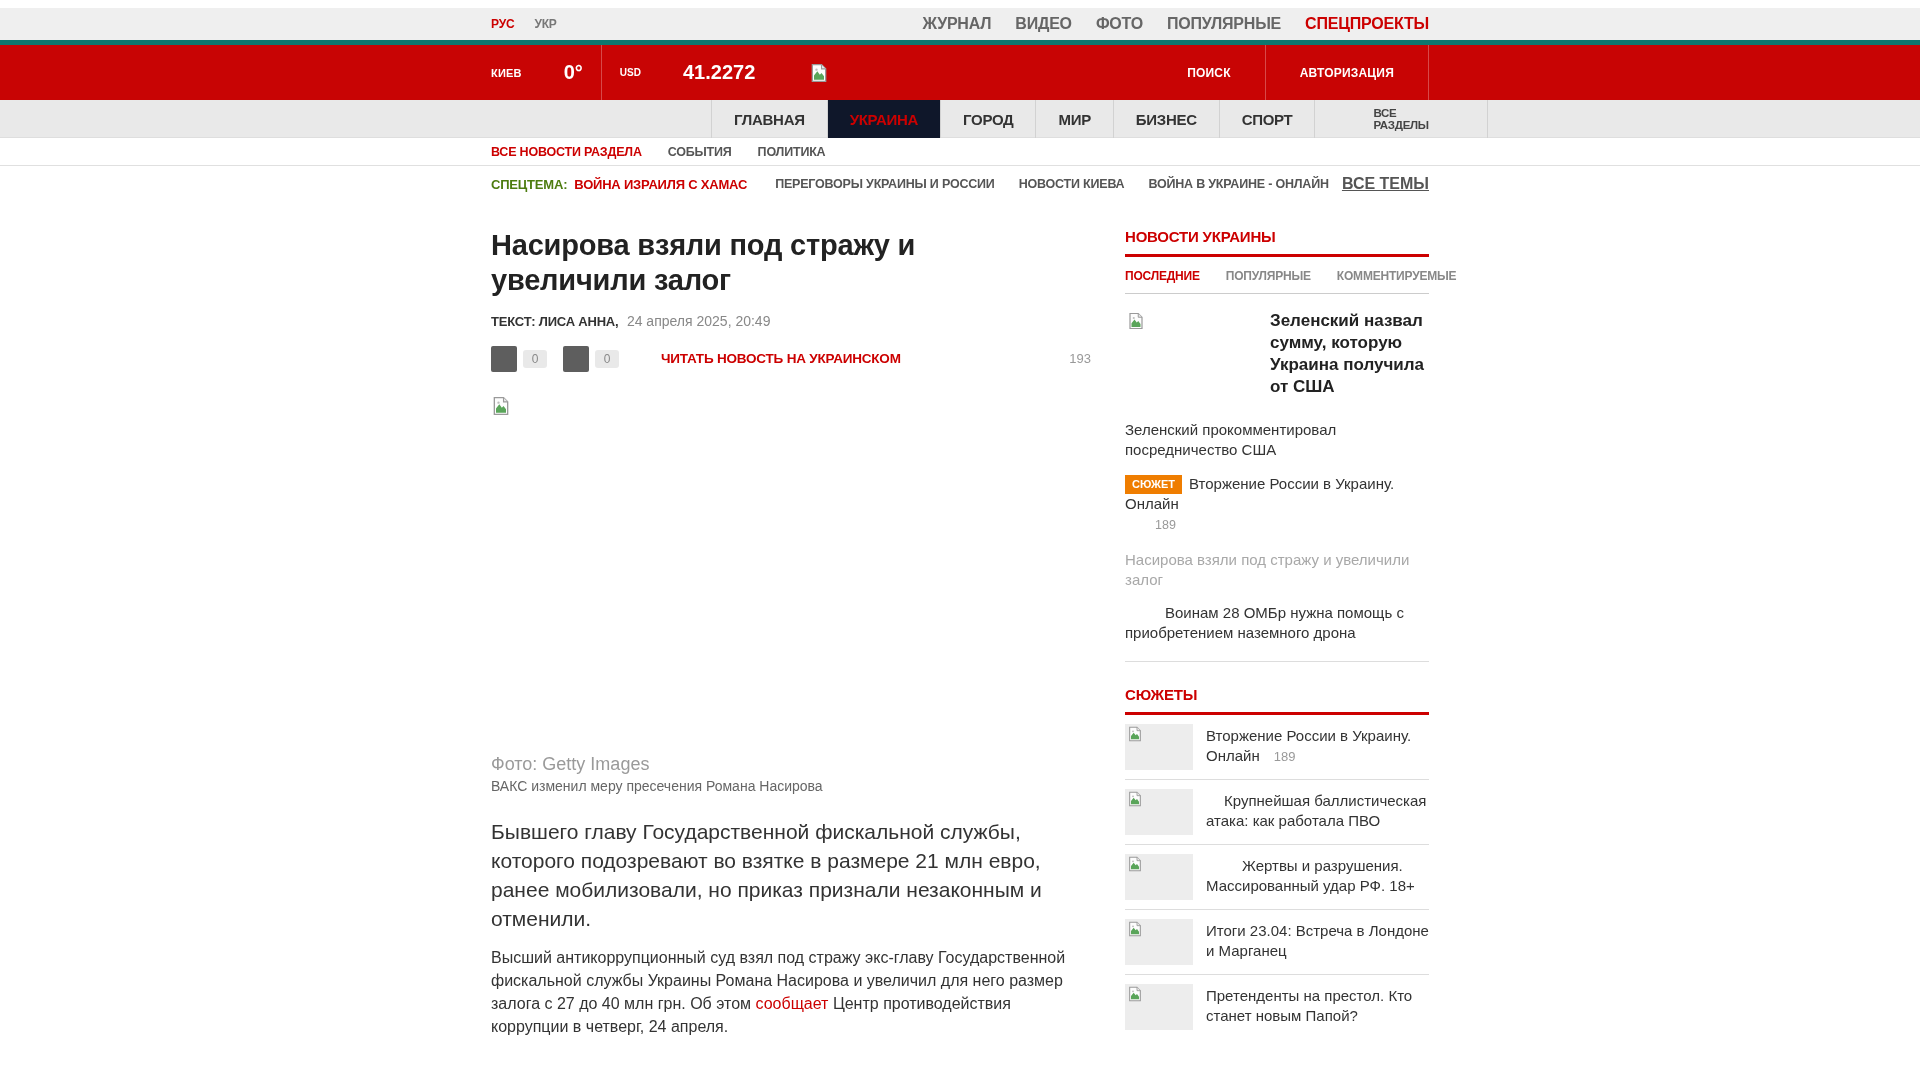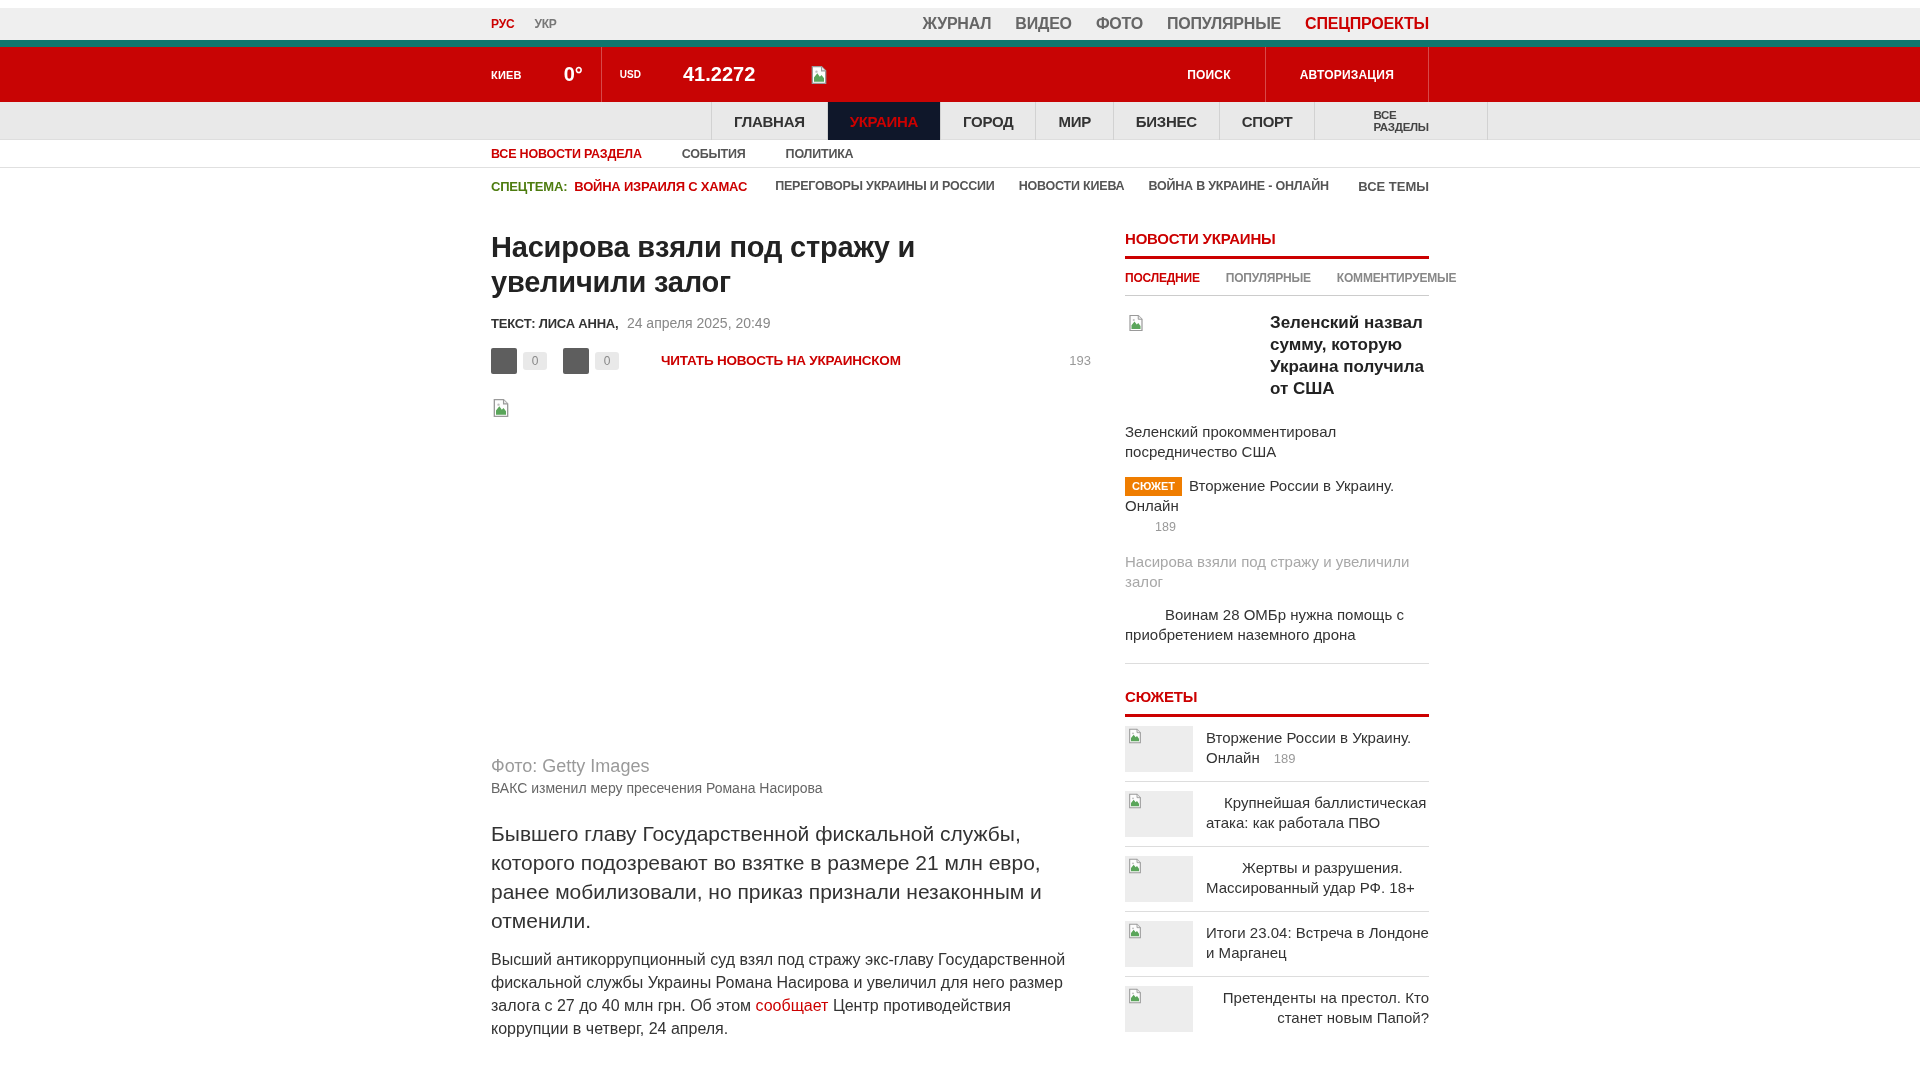--- a/index.html
+++ b/index.html
@@ -1,21 +1,21 @@
 <!DOCTYPE html>
 <html><head>
 <meta charset="utf-8">
 <style>
   * { margin:0; padding:0; box-sizing:border-box; }
   html,body { width:1920px; height:1080px; background:#fff; font-family:"Liberation Sans",sans-serif; overflow:hidden; }
   .container { width:962px; margin:0 auto; padding:0 12px; position:relative; }
 
   
   .topstrip { height:8px; background:#fff; }
-  .utilbar { background:#efefef; border-bottom:7px solid #0f766e; }
+  .utilbar { background:#efefef; border-bottom:5px solid #0f766e; }
   .utilbar .container { display:flex; align-items:center; height:32px; }
   .langs { display:flex; gap:20px; }
   .lang { font-size:12px; font-weight:bold; color:#777; letter-spacing:-0.2px; cursor:pointer; }
   .lang.active { color:#c00; }
   .util-links { margin-left:auto; display:flex; gap:24px; }
   .util-link { font-size:16px; font-weight:bold; color:#666; letter-spacing:-0.2px; cursor:pointer; }
   .util-link.special { color:#c00; }
 
   
   .redbar { background:#c80404; height:55px; }
@@ -31,31 +31,31 @@
 
   
   .navbar { background:#e9e9e9; height:38px; border-bottom:1px solid #dedede; }
   .navbar .container { display:flex; height:38px; padding-left:232px; }
   .nav-cell { display:flex; align-items:center; padding:0 22px; border-left:1px solid #d2d2d2; font-size:15px; font-weight:bold; color:#333; letter-spacing:-0.3px; cursor:pointer; }
   .nav-cell.active { background:#0f172a; color:#c00; }
   .nav-cell.all { font-size:11.5px; padding:0 58px; color:#444; border-right:1px solid #d2d2d2; }
 
   
   .subnav { background:#fff; border-bottom:1px solid #e0e0e0; }
-  .subnav .container { display:flex; align-items:center; height:27px; gap:40px; }
+  .subnav .container { display:flex; align-items:center; height:27px; gap:26px; }
   .subnav-link { font-size:12.5px; font-weight:bold; color:#555; letter-spacing:-0.2px; cursor:pointer; }
   .subnav-link.allnews { color:#c00; }
 
   
   .spectema .container { display:flex; align-items:center; height:36px; }
   .spec-label { font-size:13px; font-weight:bold; color:#4d7c0f; letter-spacing:-0.2px; }
   .spec-highlight { font-size:13px; font-weight:bold; color:#c00; margin-left:7px; letter-spacing:-0.2px; cursor:pointer; }
   .spec-links { display:flex; gap:24px; margin-left:28px; }
   .spec-link { font-size:12.5px; font-weight:bold; color:#555; letter-spacing:-0.2px; cursor:pointer; }
-  .spec-all { margin-left:auto; font-size:13px; font-weight:bold; color:#555; cursor:pointer; }
+  .spec-all { margin-left:auto; font-size:16px; font-weight:bold; color:#555; cursor:pointer;text-decoration:underline; }
 
   
   .main { margin-top:26px; }
   .main .container { display:flex; justify-content:space-between; }
   .article-col { width:600px; }
   .sidebar { width:304px; }
 
   
   .article-title { font-size:29px; font-weight:bold; color:#222; line-height:1.2; max-width:520px; letter-spacing:-0.2px; }
   .byline { margin-top:14px; }
@@ -87,21 +87,21 @@
   .sb-item { font-size:15px; color:#333; line-height:1.33; cursor:pointer; }
   .sb-item-1 { margin-top:22px; }
   .sb-item-2 { margin-top:14px; }
   .badge { display:inline-block; background:#ef7d00; color:#fff; font-size:11px; font-weight:bold; padding:2px 7px; margin-right:7px; vertical-align:1px; }
   .sb-count { display:block; color:#999; font-size:12.5px; margin:3px 0 0 30px; }
   .sb-item-3 { margin-top:16px; color:#a8a8a8; }
   .sb-item-4 { margin-top:13px; text-indent:40px; }
   .sb-list-end { border-bottom:1px solid #ddd; margin-top:18px; }
   .sb-header2 { margin-top:24px; }
   .topic-item { display:flex; padding:9px 0; border-bottom:1px solid #ddd; cursor:pointer; }
-  .topic-item.last { border-bottom:none;text-align:right; }
+  .topic-item.last { border-bottom:none; }
   .topic-thumb { width:68px; height:46px; background:#ededed; position:relative; flex:none; }
   .topic-thumb .bi-slot { position:absolute; left:2px; top:2px; width:16px; height:16px; }
   .topic-title { margin-left:13px; font-size:15px; color:#333; line-height:1.35; padding-top:2px; }
   .topic-title.ind18 { text-indent:18px; }
   .topic-title.ind36 { text-indent:36px; }
   .topic-count { color:#999; font-size:13px; margin-left:14px; }
 </style>
 </head>
 <body>
 

